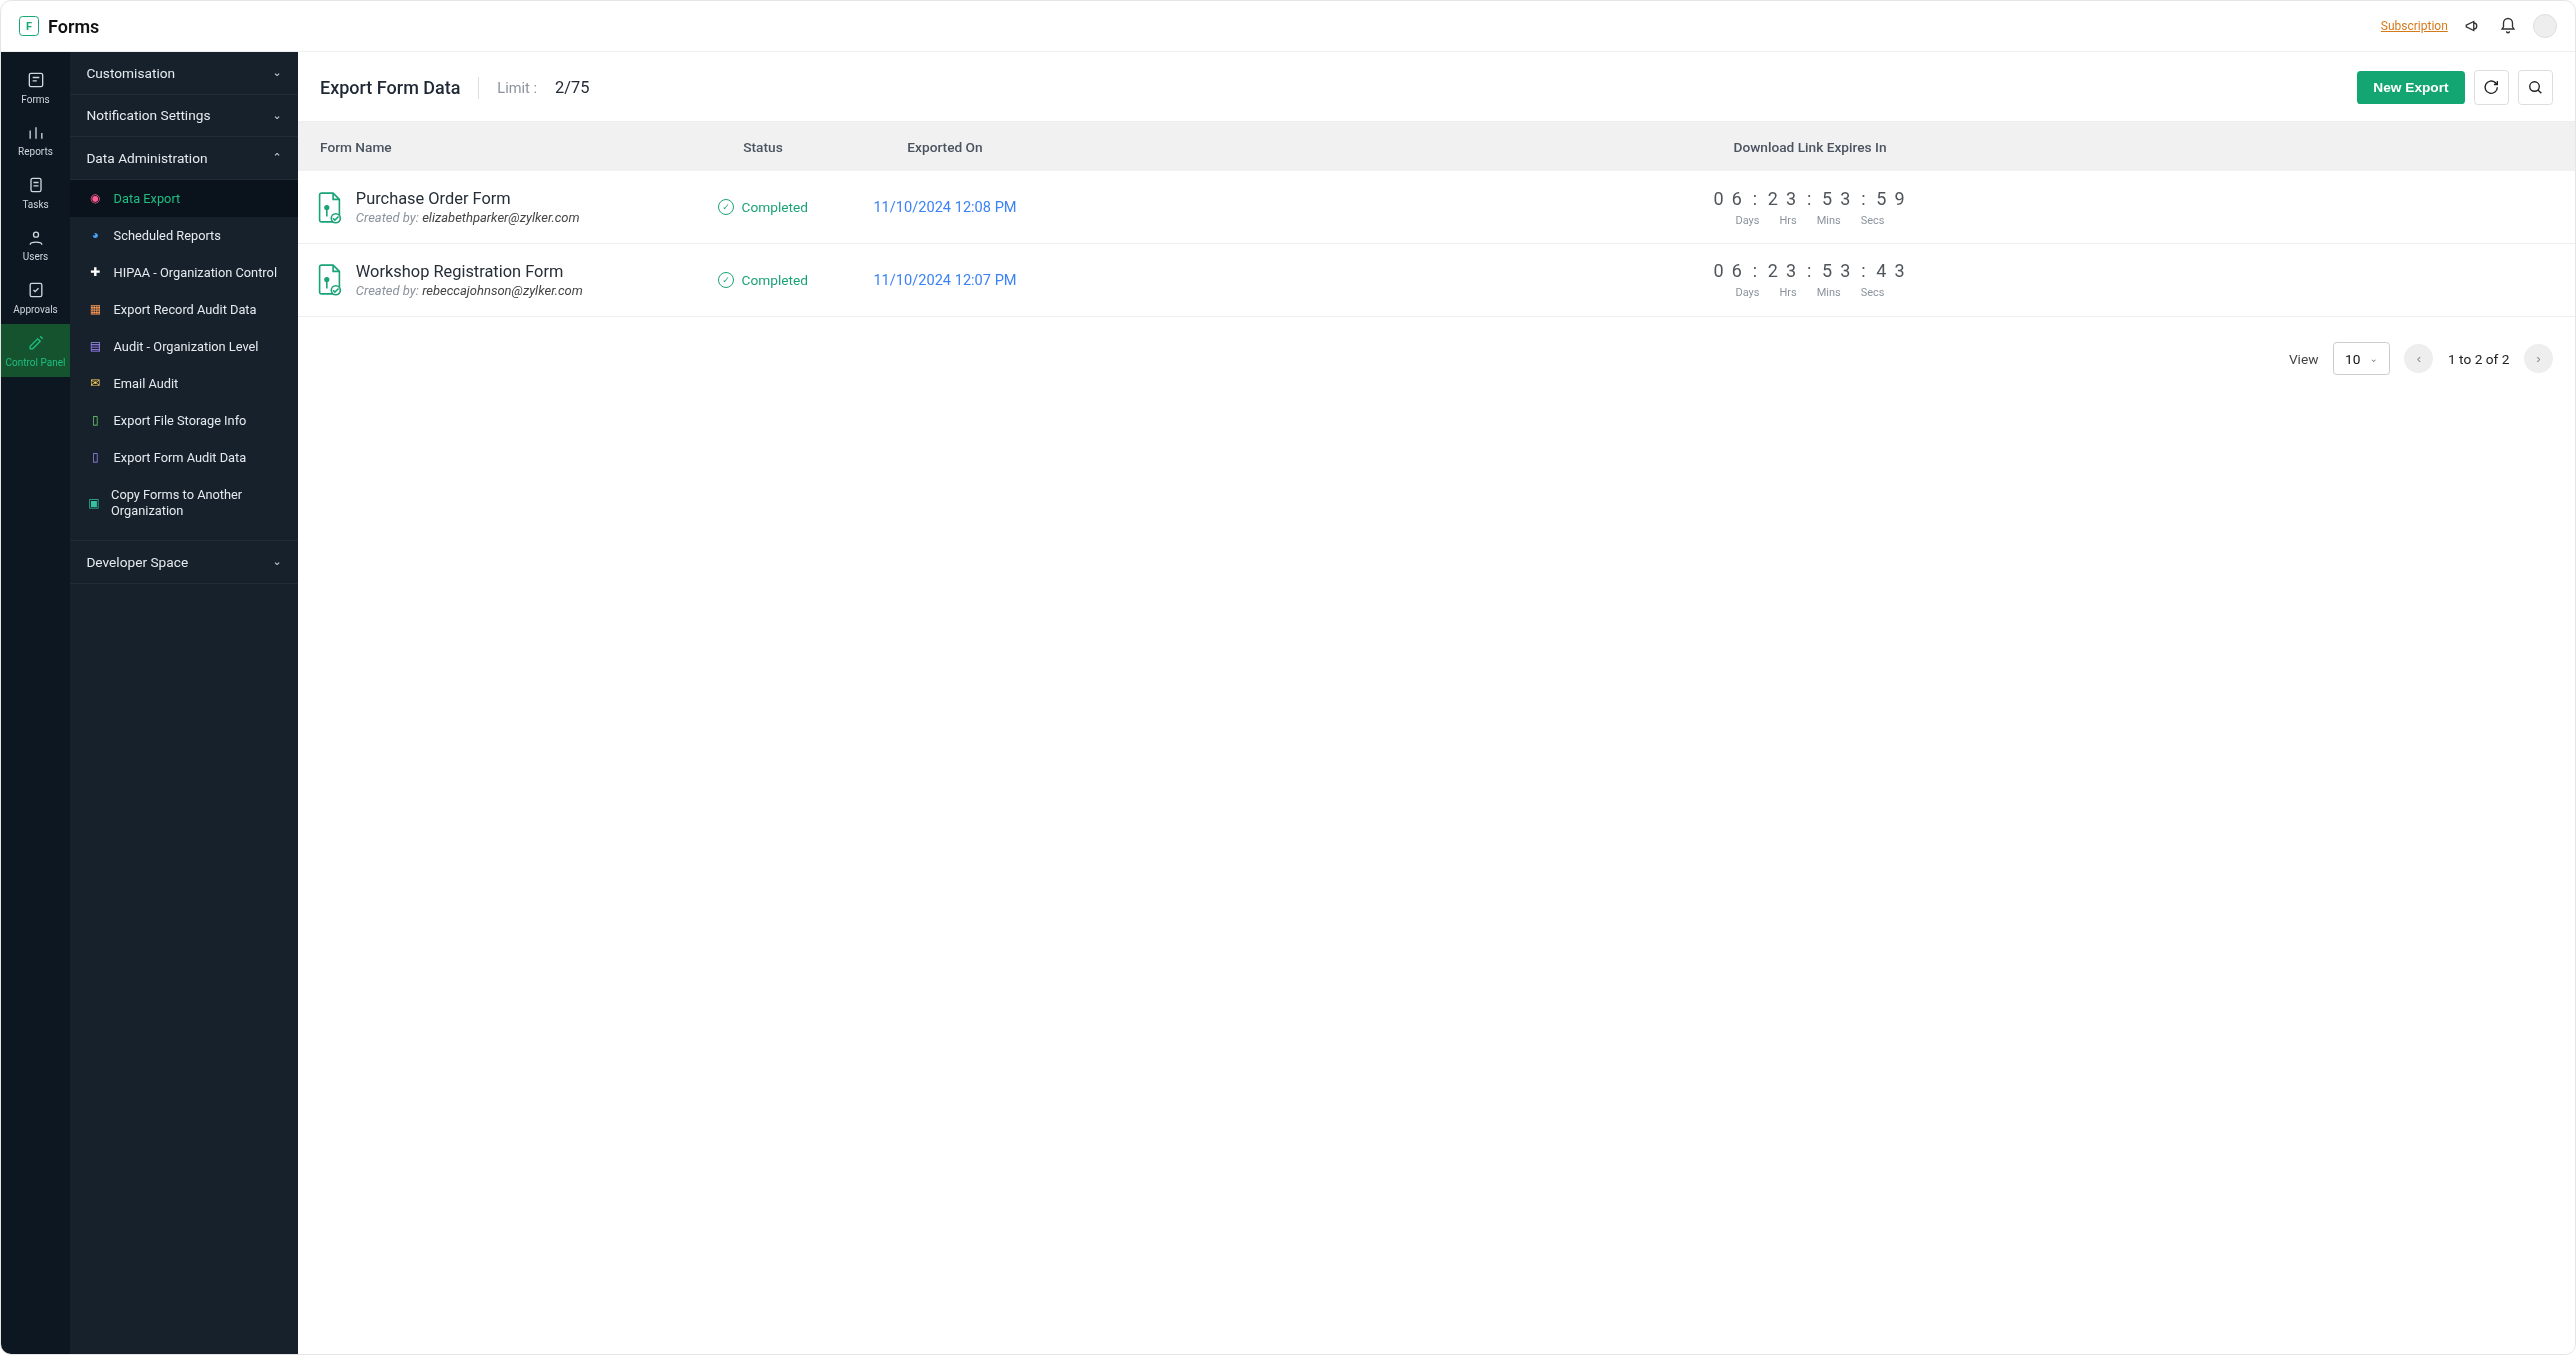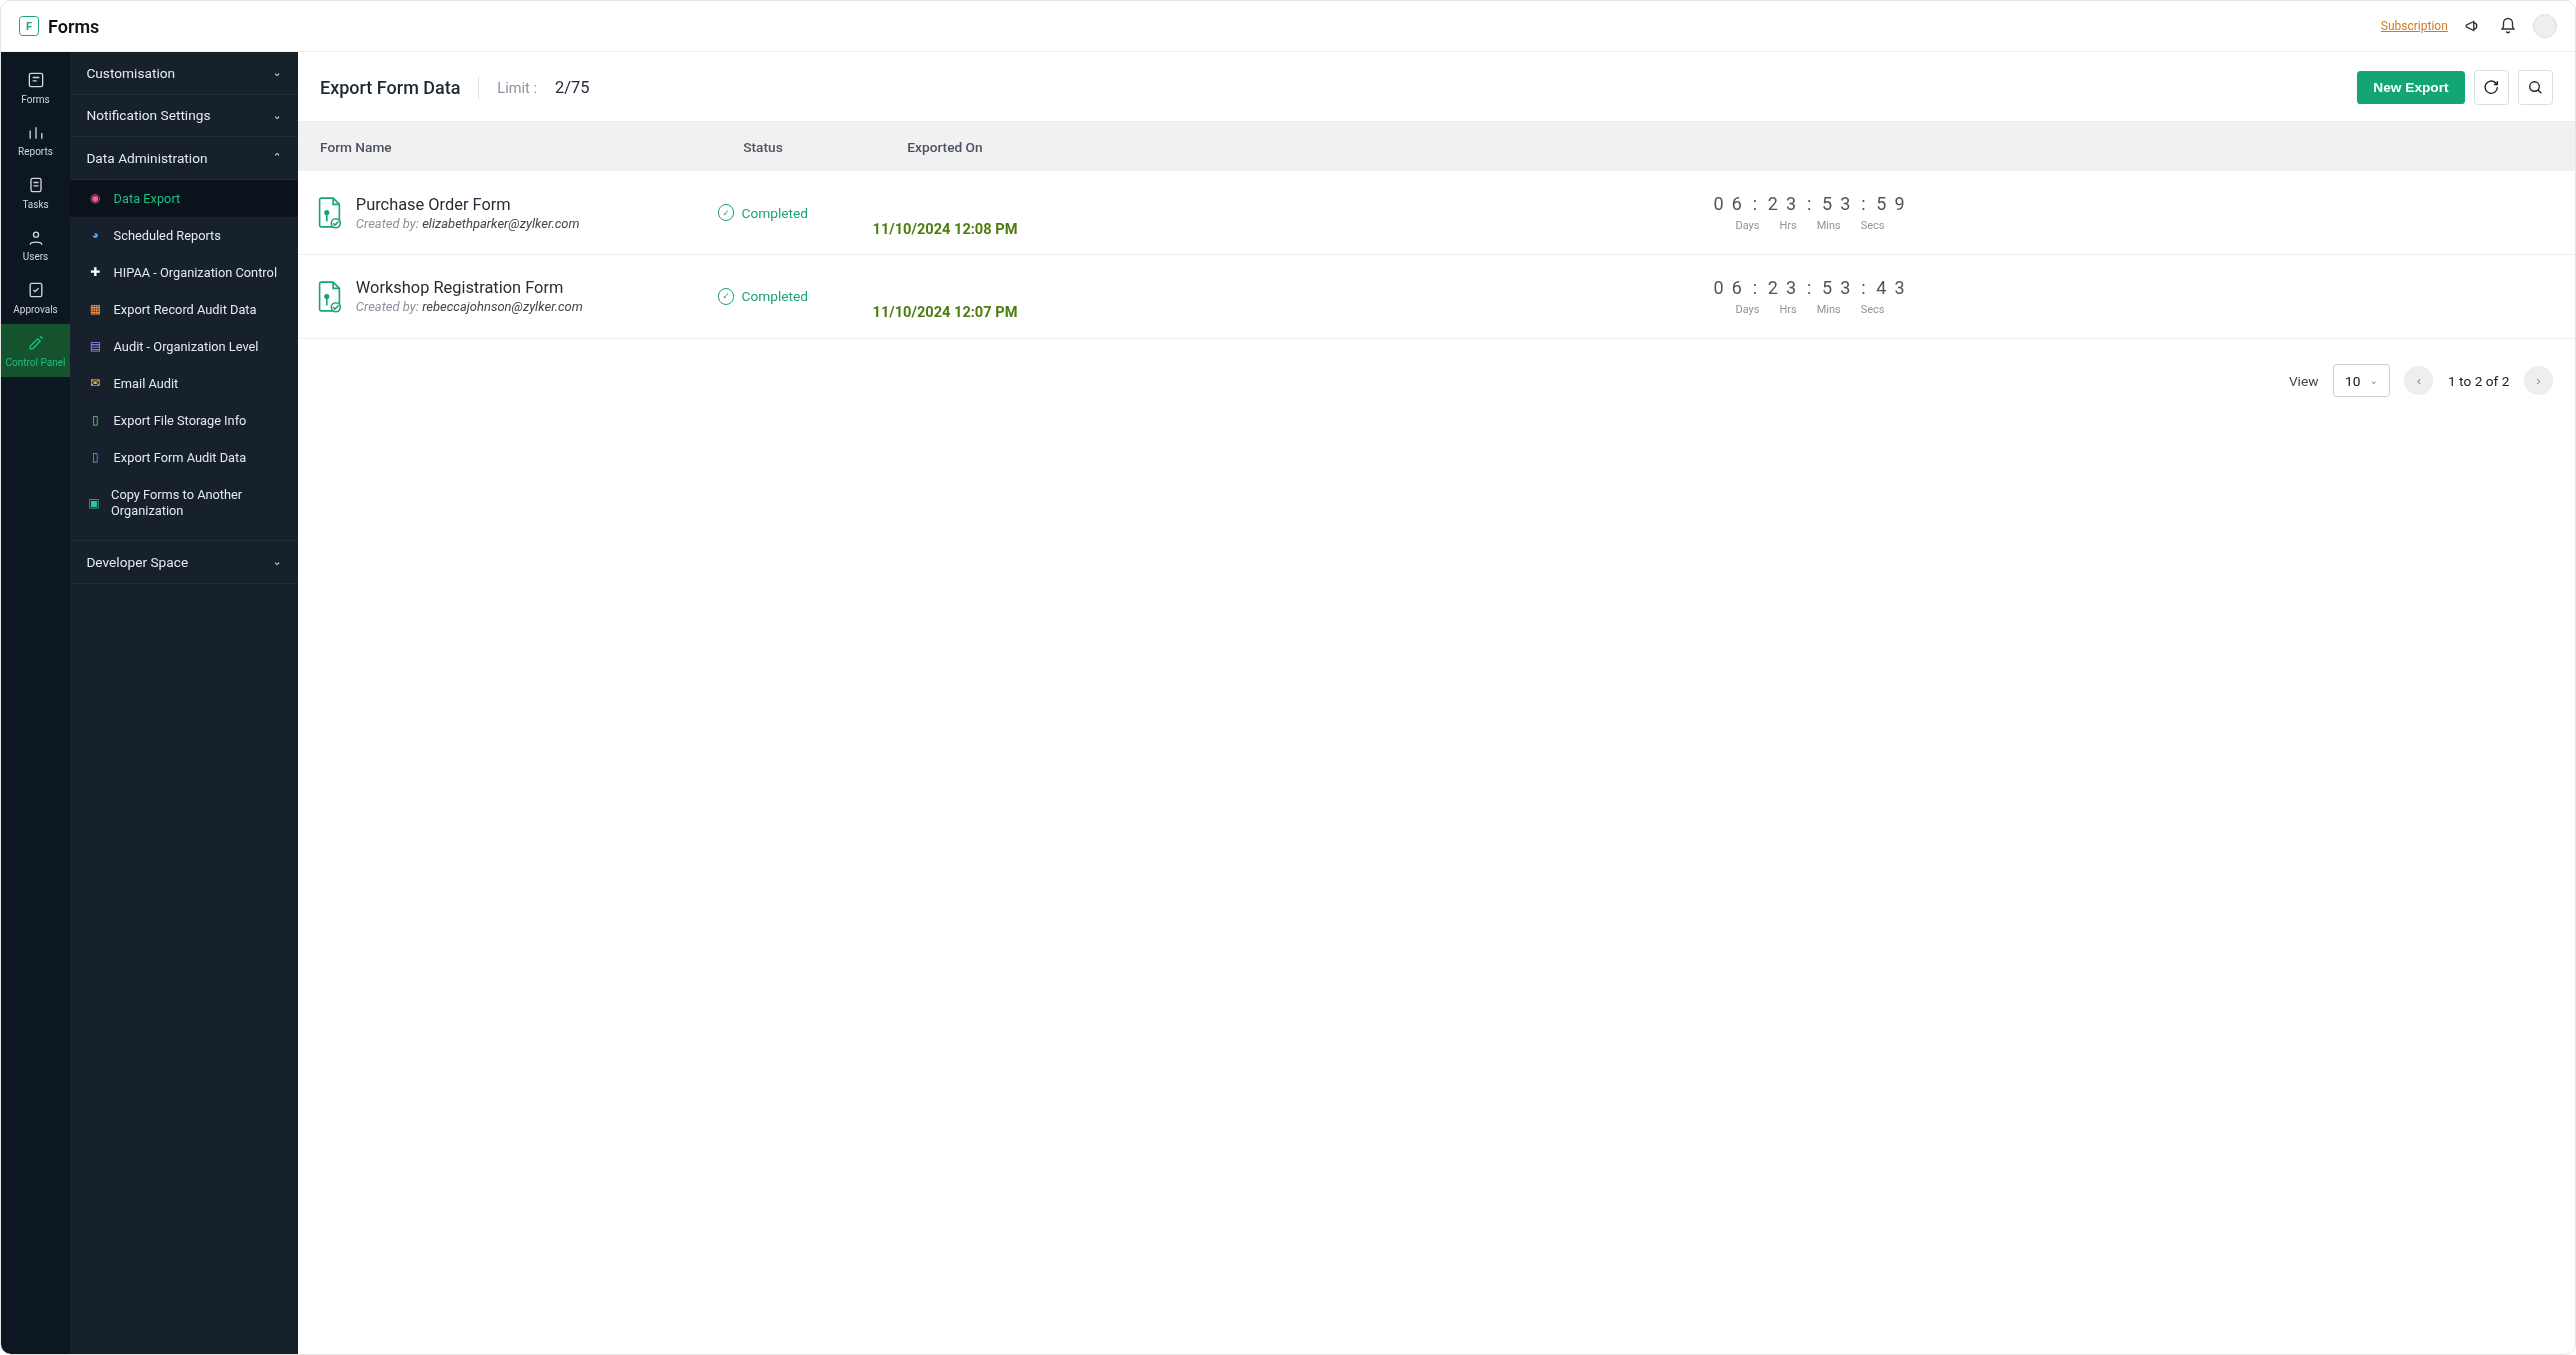--- a/index.html
+++ b/index.html
@@ -66,21 +66,21 @@
 .trow { display: flex; align-items: center; padding: 16.4px 0; border-bottom: 0.9px solid #eee; }
 .form-cell { display: flex; align-items: center; gap: 12.8px; padding-left: 18px; }
 .file-icon { width: 27px; height: 33px; position: relative; }
 .file-icon svg { width: 27px; height: 33px; }
 .form-info { display: flex; flex-direction: column; gap: 2px; }
 .form-title { font-size: 16.4px; color: #262e37; }
 .form-meta { font-size: 13px; color: #8b949e; font-style: italic; }
 .form-meta .email { color: #444; }
 .status-cell { display: flex; align-items: center; justify-content: center; gap: 7.3px; color: #1aa377; font-size: 13.7px; }
 .status-check { width: 16.4px; height: 16.4px; border: 1.8px solid #1aa377; border-radius: 50%; display: inline-flex; align-items: center; justify-content: center; font-size: 9px; }
-.exported-cell { text-align: center; font-size: 14.6px; font-weight: 700; color: #4d7c0f; margin-top: 32px; }
+.exported-cell { text-align: center; font-size: 14.6px; font-weight: 400; color: #3b82f6; }
 .countdown { display: flex; flex-direction: column; align-items: center; gap: 5px; }
 .countdown-row { display: flex; gap: 9px; font-size: 18px; color: #50555b; font-variant-numeric: tabular-nums; letter-spacing: 1.8px; }
 .countdown-labels { display: flex; gap: 20px; font-size: 11px; color: #8b949e; }
 
 
 .pagination { display: flex; justify-content: flex-end; align-items: center; gap: 14.6px; padding: 25.5px 22px; }
 .view-label { font-size: 13.7px; color: #444; }
 .select-box { border: 0.9px solid #ccc; border-radius: 3.6px; padding: 7.3px 11px; display: flex; align-items: center; gap: 9px; cursor: pointer; font-size: 13.7px; }
 .page-nav { width: 29px; height: 29px; border-radius: 50%; background: #eee; border: none; cursor: pointer; display: flex; align-items: center; justify-content: center; color: #888; }
 .page-info { font-size: 13.7px; color: #222; }
@@ -241,20 +241,21 @@
               </svg>
           </button>
         </div>
       </div>
 
       <div class="table">
         <div class="thead">
           <div class="col-name">Form Name</div>
           <div class="col-status">Status</div>
           <div class="col-exported">Exported On</div>
+          <div class="col-expires">Download Link Expires In</div>
         </div>
 
         <div class="trow">
           <div class="col-name form-cell">
             <div class="file-icon">
               <svg viewBox="0 0 30 36" fill="none" stroke="#1aa377" stroke-width="1.8">
                   <path d="M6 2h13l7 7v23a2 2 0 01-2 2H6a2 2 0 01-2-2V4a2 2 0 012-2z"></path>
                   <path d="M19 2v7h7"></path>
                   <circle cx="12" cy="18" r="2" fill="#1aa377"></circle>
                   <path d="M12 20v8"></path>

